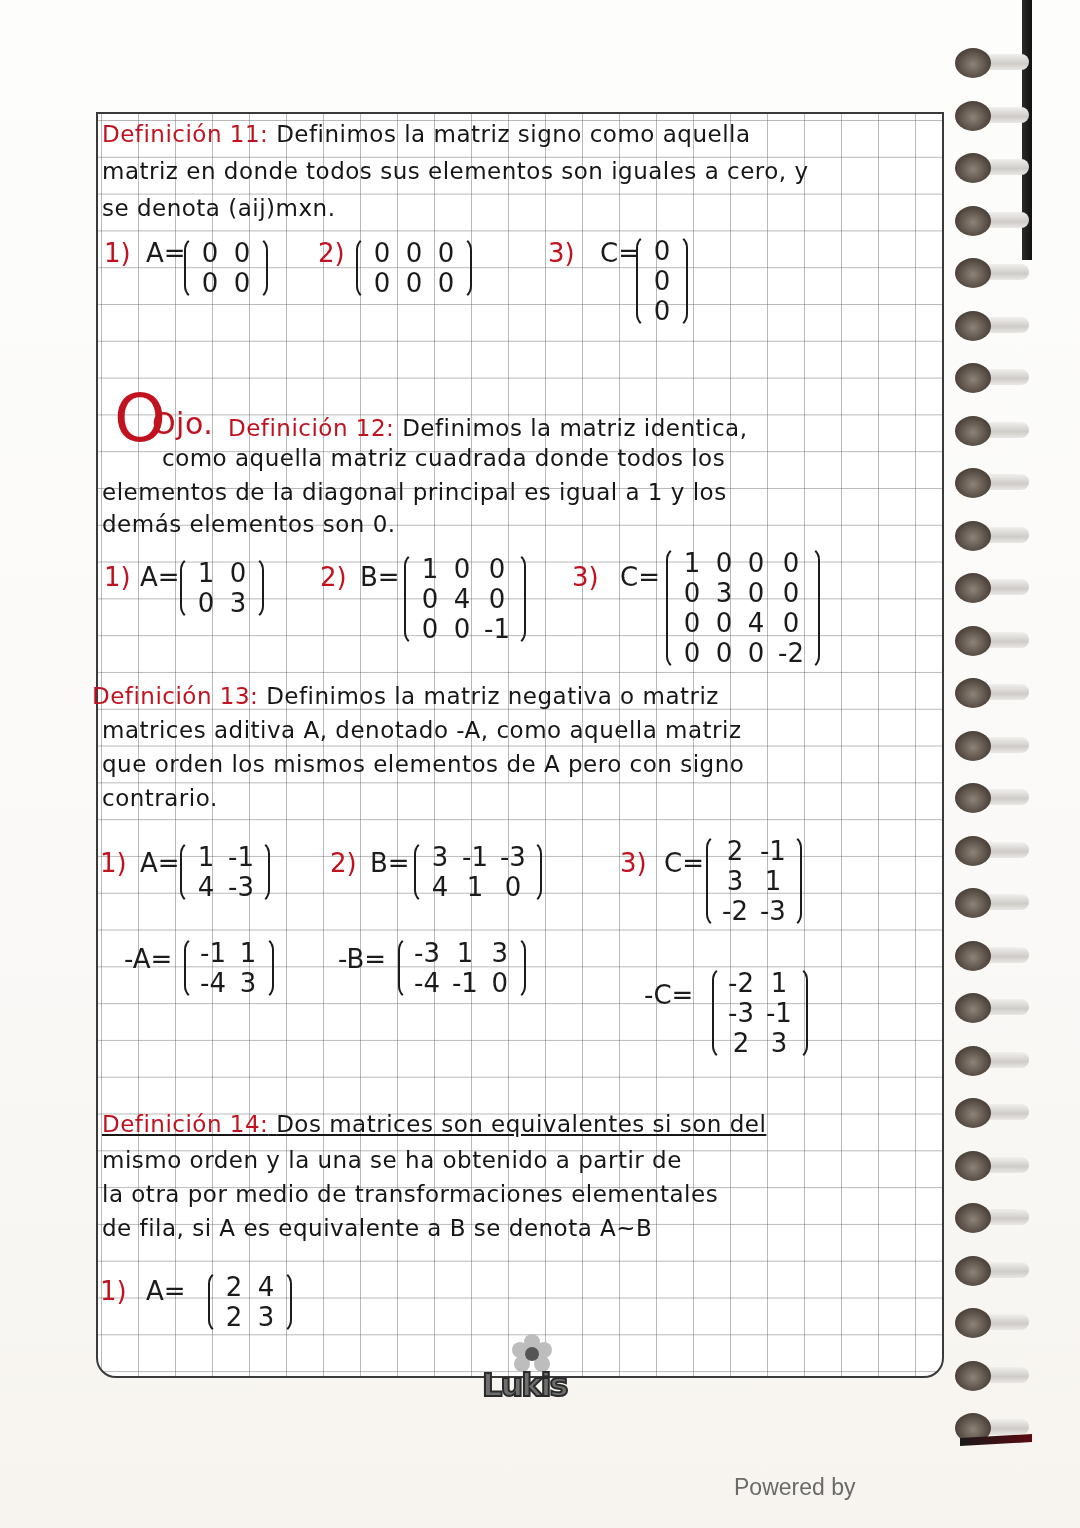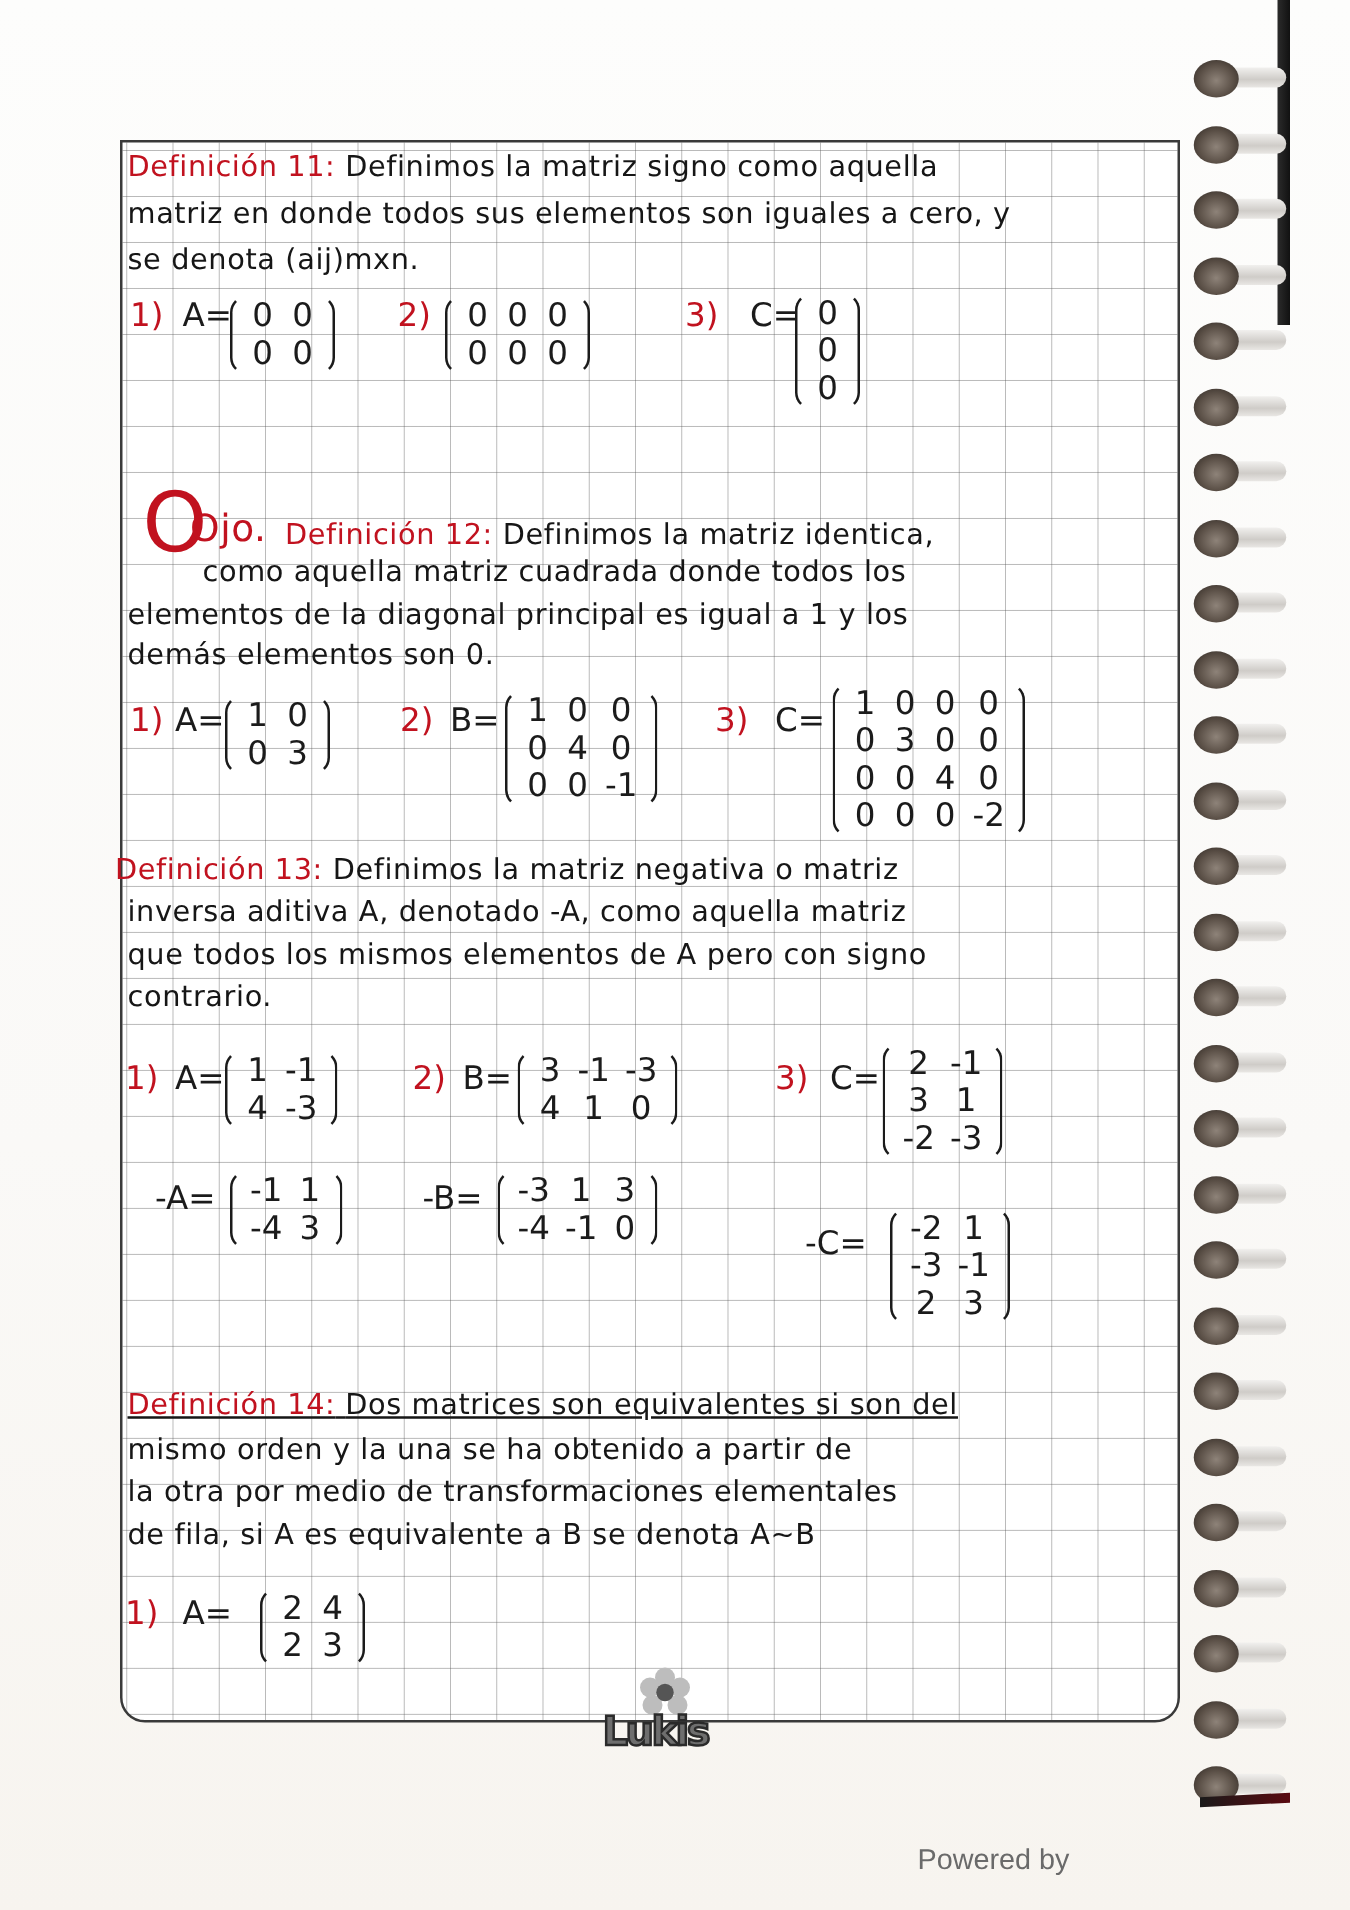--- a/index.html
+++ b/index.html
@@ -304,22 +304,22 @@
         <span class="cell">0</span>
         <span class="cell">-2</span>
       </div>
   </div>
 
   <div>
     <div class="hw" style="left:92px; top:678px;">
       <span class="red">Definición 13:</span>
       <span>Definimos la matriz negativa o matriz</span>
     </div>
-    <div class="hw" style="left:102px; top:712px;">inversa aditiva A, denotado -A, como aquella matriz</div>
-    <div class="hw" style="left:102px; top:746px;">que todos los mismos elementos de A pero con signo</div>
+    <div class="hw" style="left:102px; top:712px;">matrices aditiva A, denotado -A, como aquella matriz</div>
+    <div class="hw" style="left:102px; top:746px;">que orden los mismos elementos de A pero con signo</div>
     <div class="hw" style="left:102px; top:780px;">contrario.</div>
 
     <span class="matrix-label red" style="left:100px; top:848px;">1)</span>
     <span class="matrix-label" style="left:140px; top:848px;">A=</span>
     <div class="matrix" id="m-2-0" style="left: 180px; top: 840px; grid-template-columns: repeat(2, auto);">
         <span class="cell">1</span>
         <span class="cell">-1</span>
         <span class="cell">4</span>
         <span class="cell">-3</span>
       </div>

